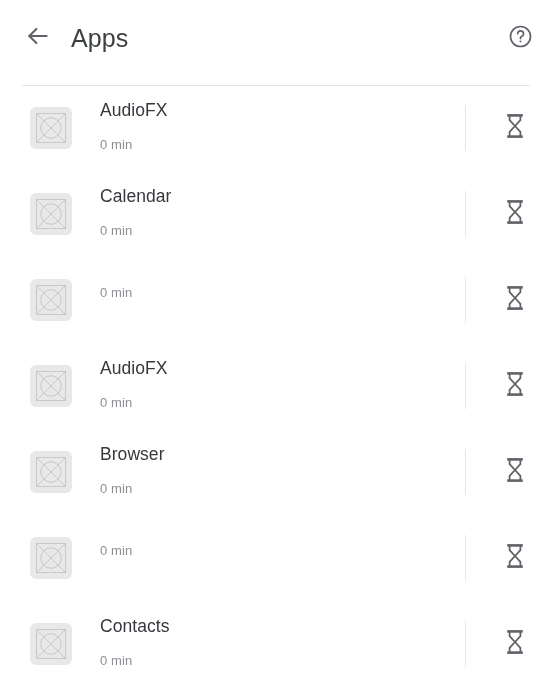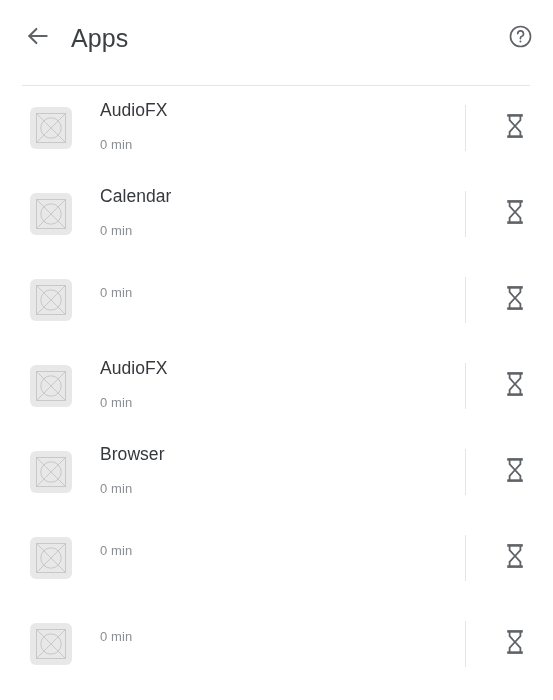--- a/index.html
+++ b/index.html
@@ -375,20 +375,21 @@
     <div class="app-icon">
       <svg width="42" height="42" viewBox="0 0 42 42" fill="none" stroke="#c6c8c9" stroke-width="1">
         <rect x="6.5" y="6.5" width="29" height="29"></rect>
         <line x1="6.5" y1="6.5" x2="35.5" y2="35.5"></line>
         <line x1="35.5" y1="6.5" x2="6.5" y2="35.5"></line>
         <circle cx="21" cy="21" r="10.2"></circle>
       </svg>
     </div>
 
     <div class="app-text">
+      <div class="app-name">Contacts</div>
       <div class="app-usage">0 min</div>
     </div>
 
     <div class="row-divider"></div>
 
     <div class="timer-button">
       <span>
         <svg width="22" height="26" viewBox="0 0 22 26" fill="none" stroke="#5f6368" stroke-width="1.8" stroke-linecap="square" stroke-linejoin="miter">
           <line x1="4.5" y1="2.4" x2="17.5" y2="2.4" stroke-width="2.6"></line>
           <line x1="4.5" y1="23.6" x2="17.5" y2="23.6" stroke-width="2.6"></line>

